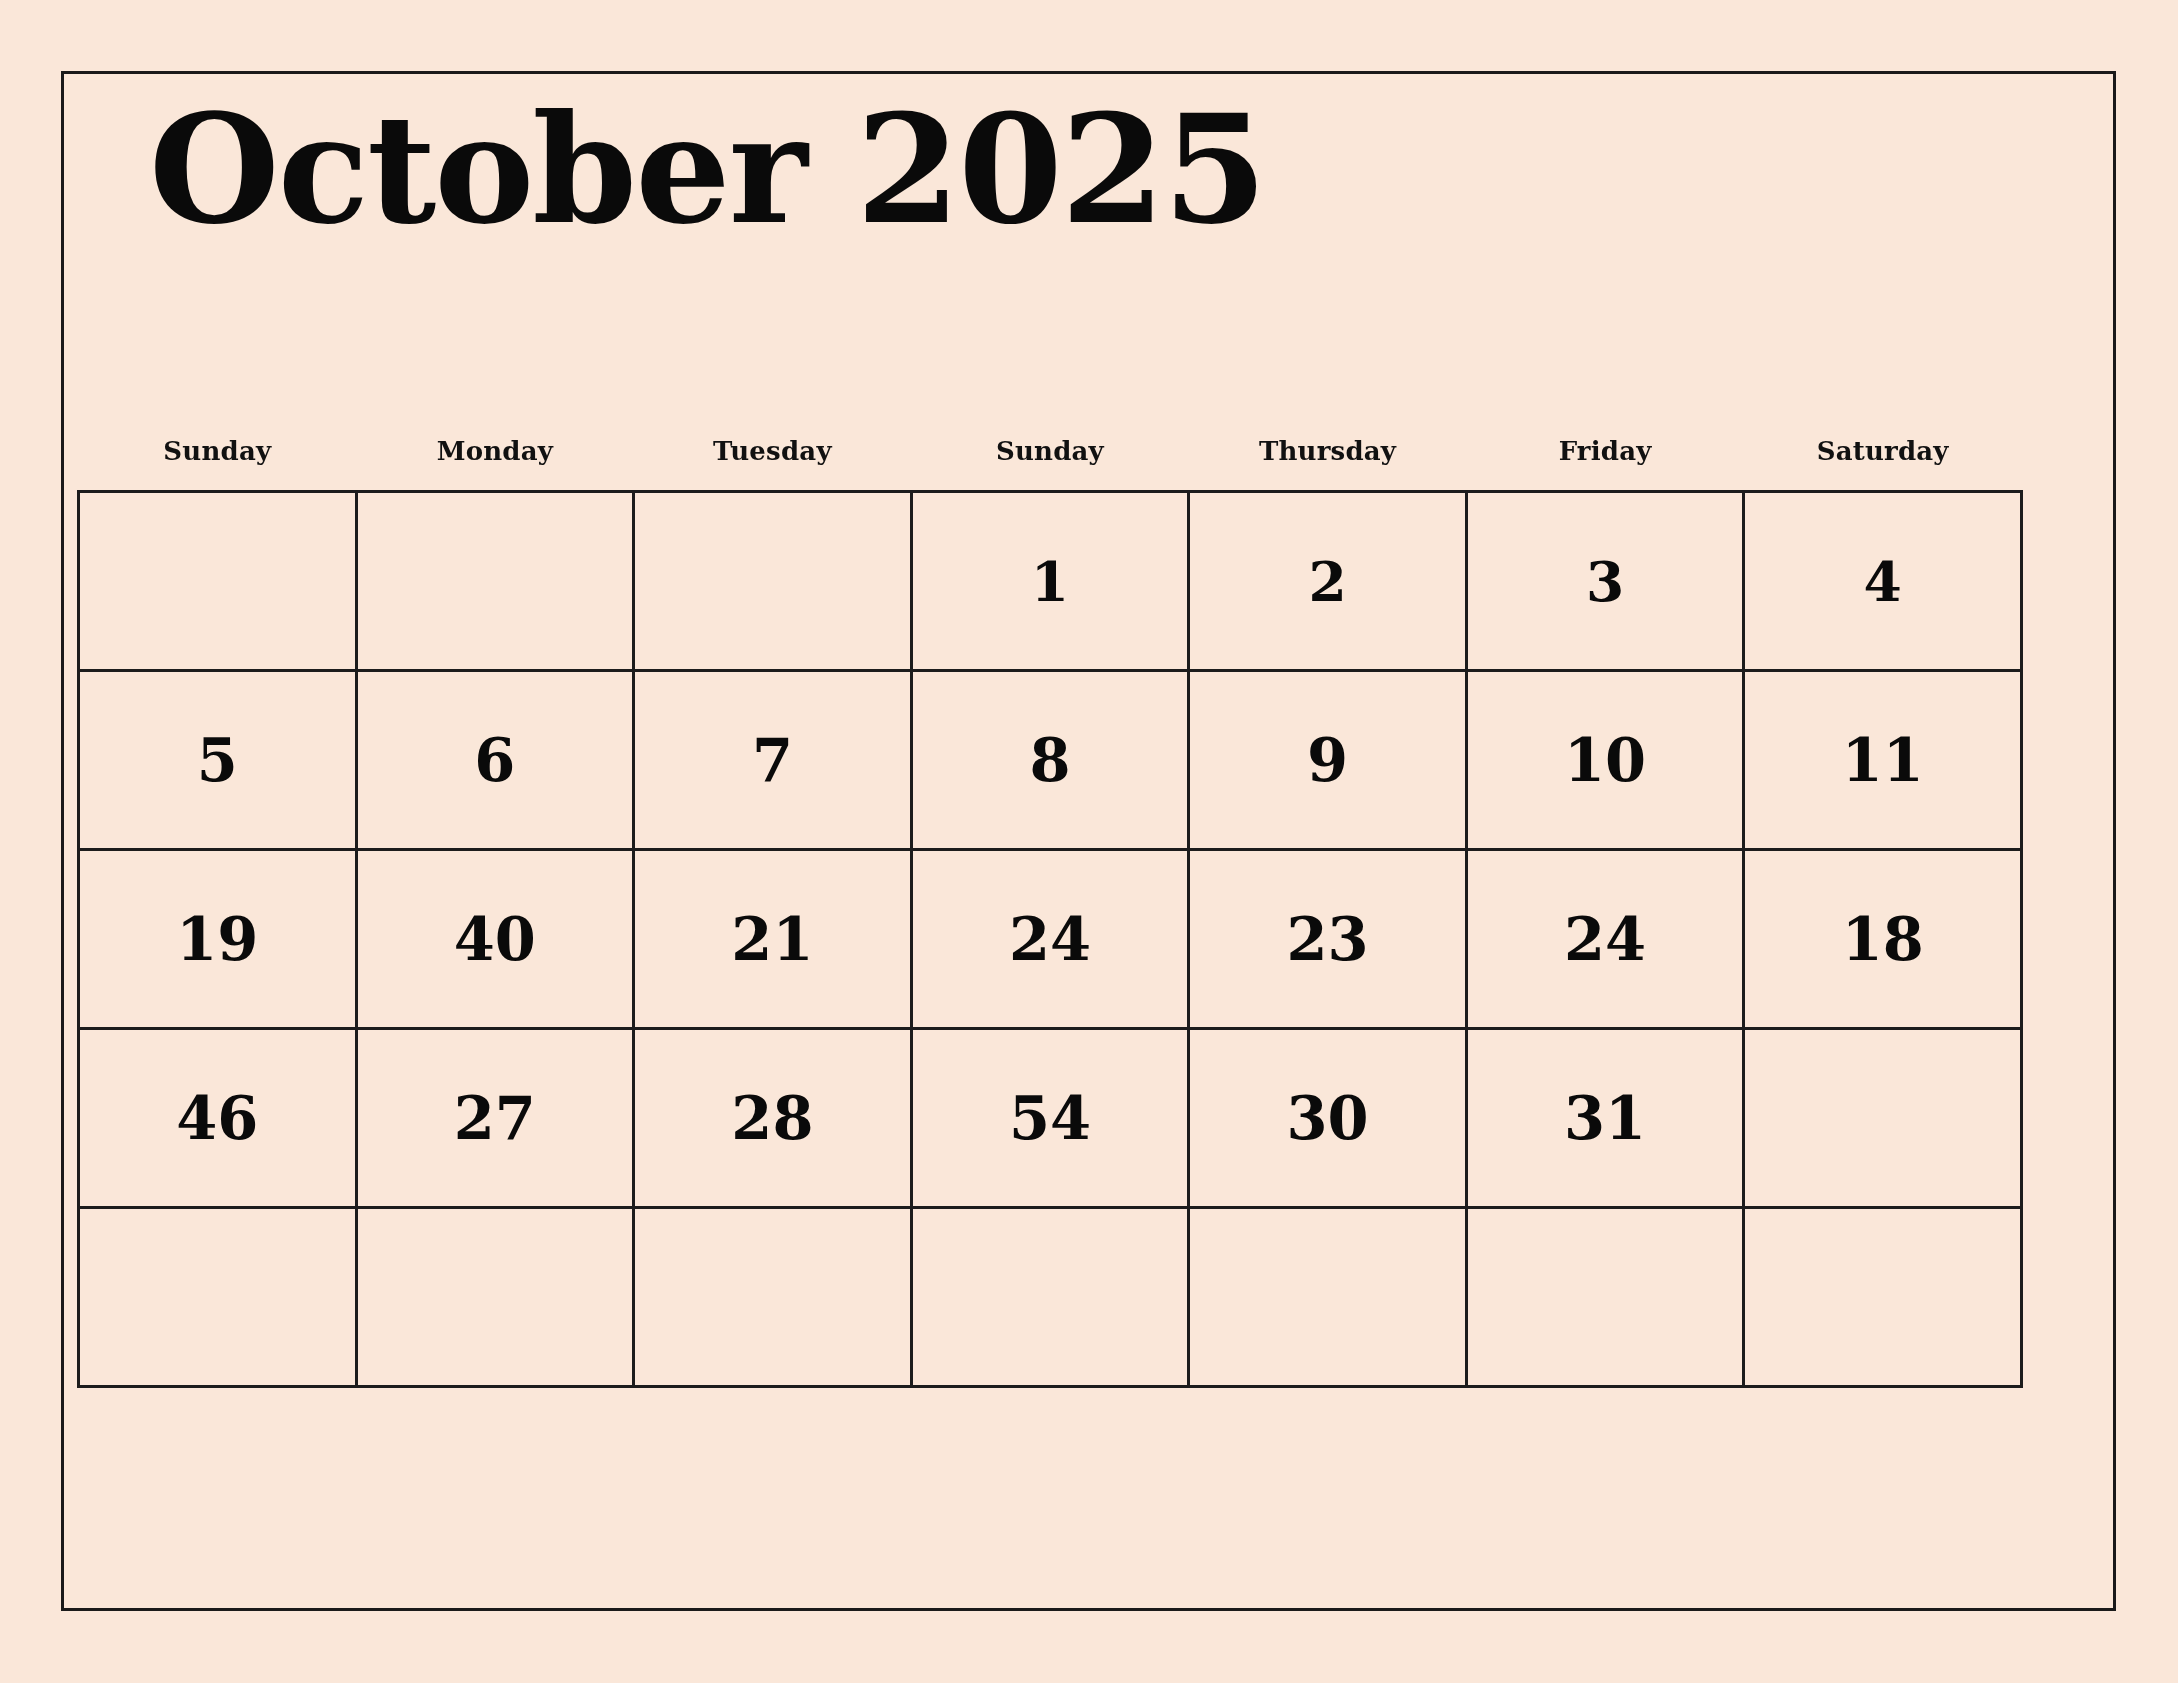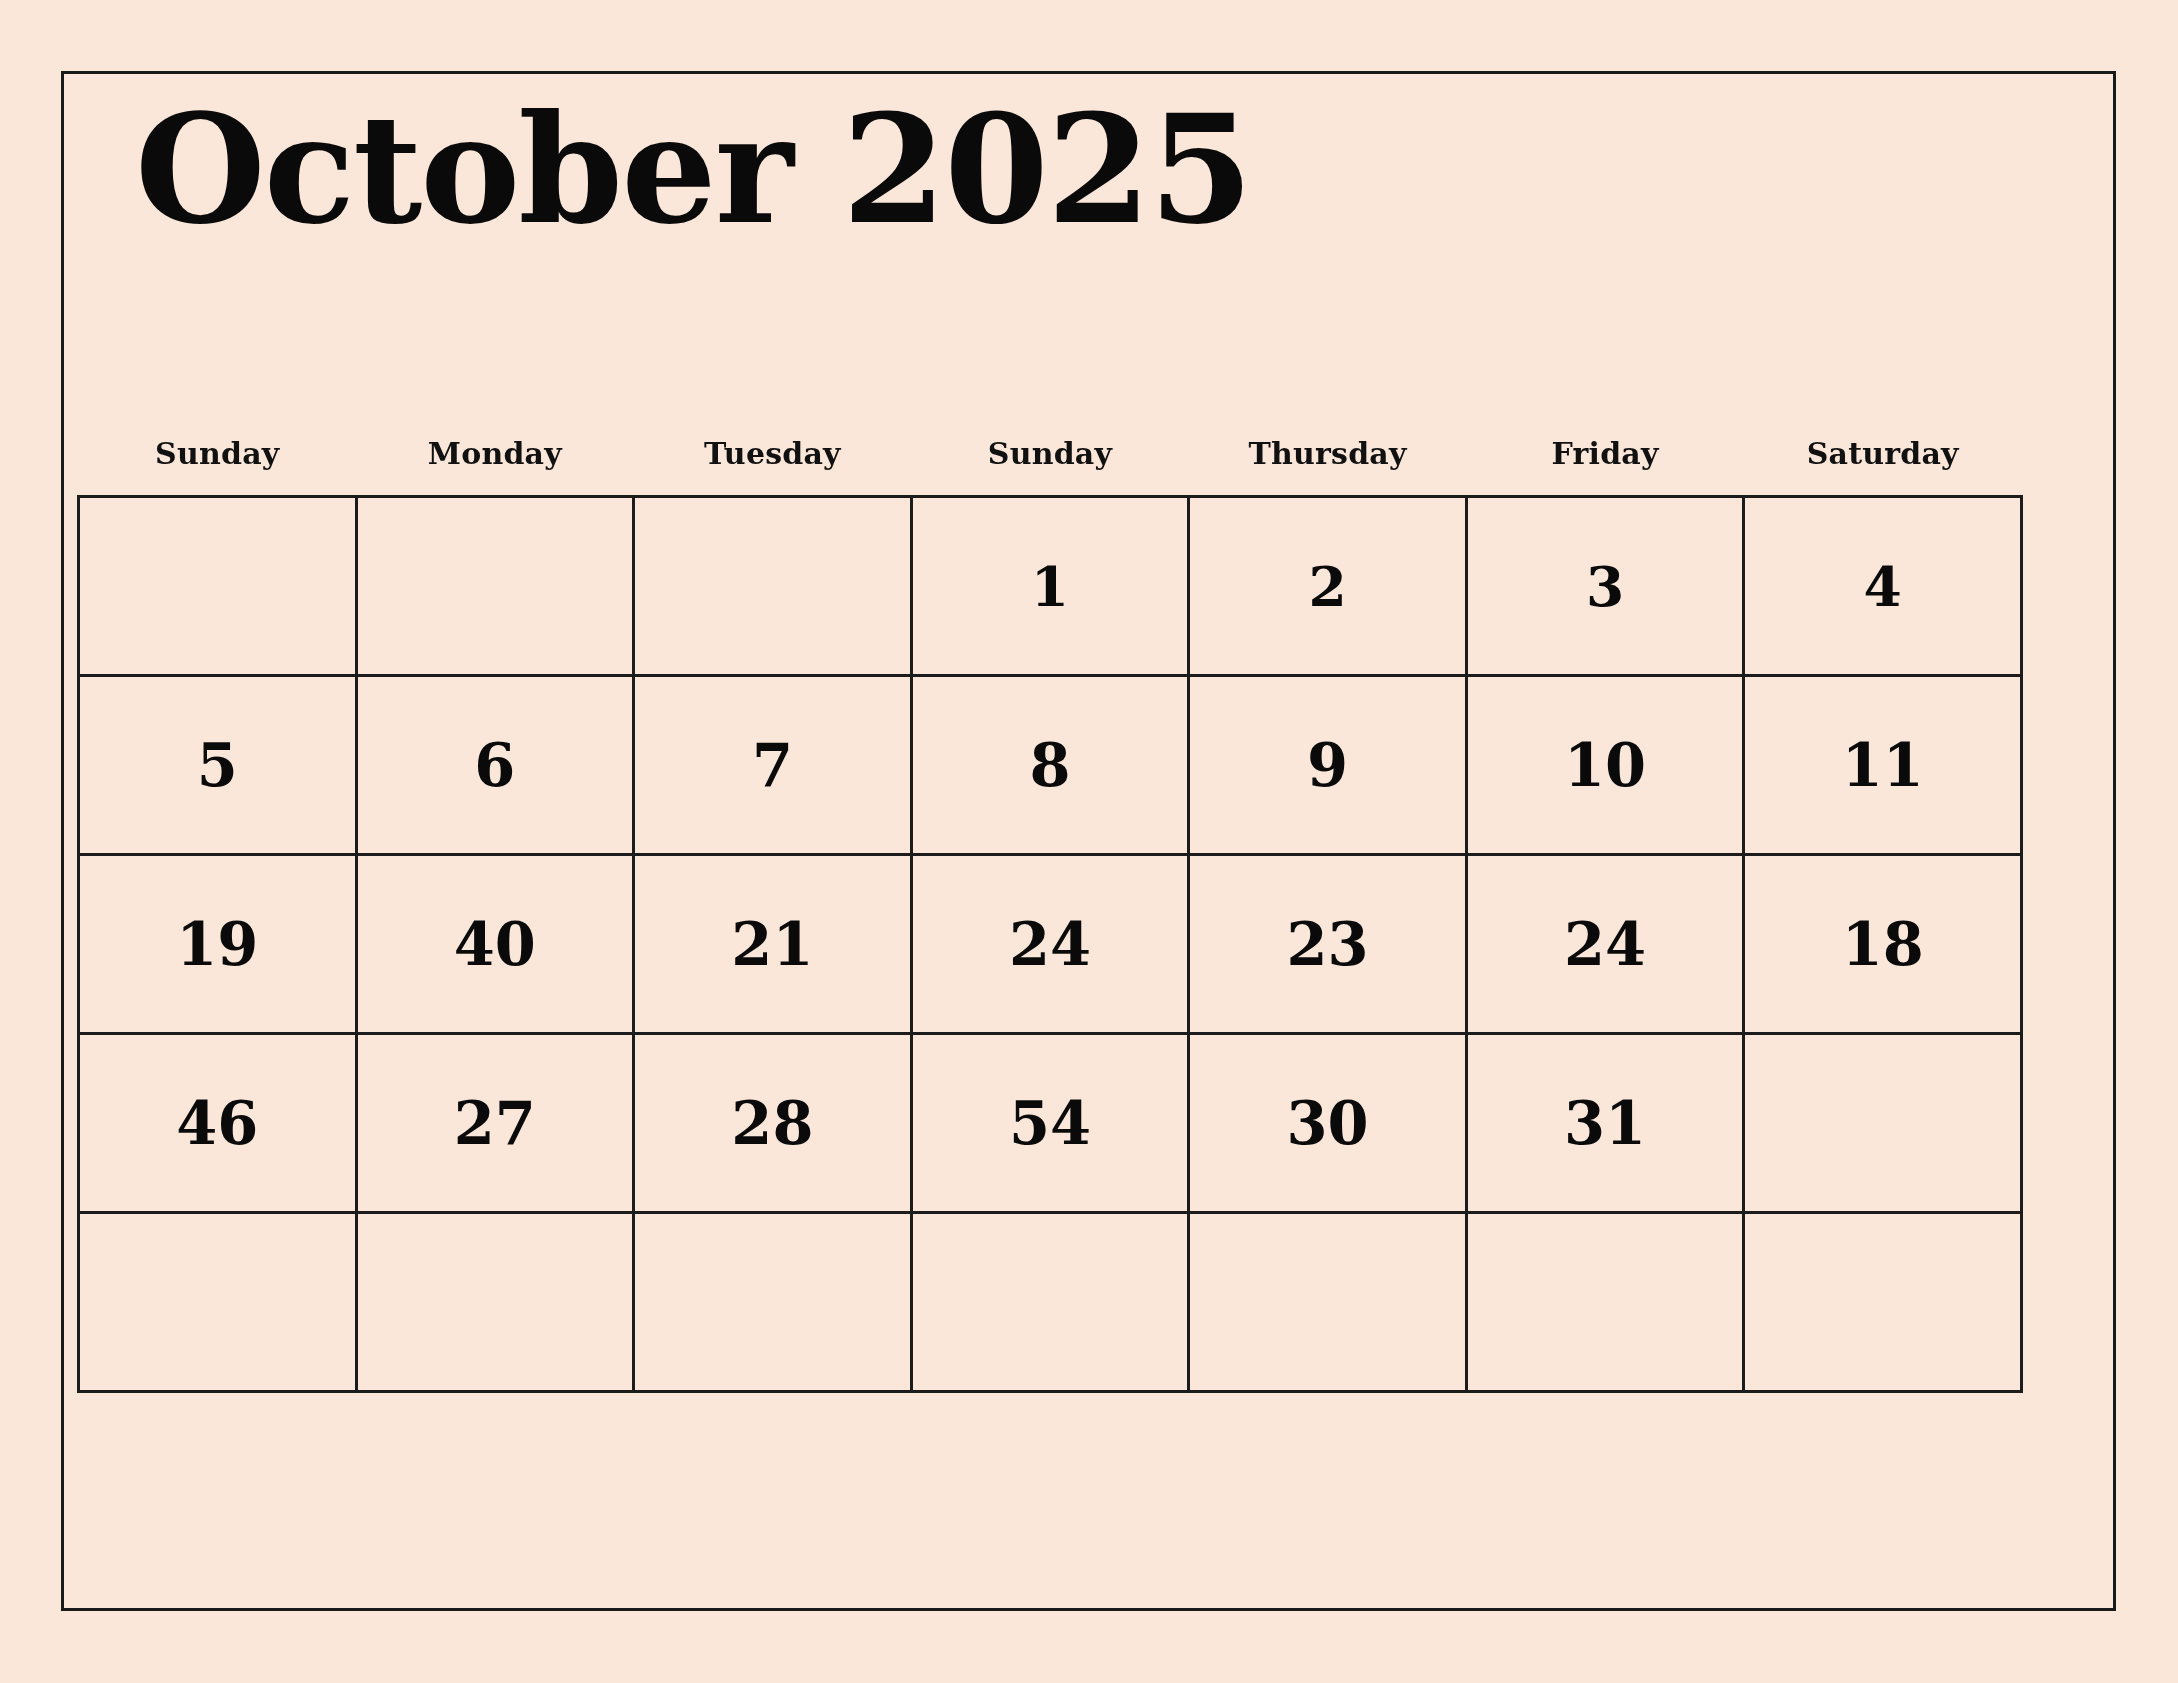--- a/index.html
+++ b/index.html
@@ -24,21 +24,21 @@
     position: absolute;
     left: 61px;
     top: 71px;
     width: 2055px;
     height: 1540px;
     border: 3px solid #1a1a1a;
     box-sizing: border-box;
   }
   .title {
     position: absolute;
-    left: 135px;
+    left: 149px;
     top: 94px;
     font-family: "DejaVu Serif", serif;
     font-weight: 700;
     font-size: 150px;
     line-height: 1;
     letter-spacing: -2px;
     color: #0a0a0a;
     white-space: nowrap;
   }
   .calendar {
@@ -48,21 +48,21 @@
     width: 1946px;
   }
   table.cal {
     border-collapse: collapse;
     width: 1946px;
     table-layout: fixed;
   }
   table.cal th {
     font-family: "DejaVu Serif", serif;
     font-weight: 700;
-    font-size: 30px;
+    font-size: 26px;
     color: #111;
     padding: 0 0 24px 0;
     text-align: center;
     border: none;
     letter-spacing: 0.2px;
   }
   table.cal td {
     border: 3px solid #1c1c1c;
     height: 176px;
     vertical-align: middle;

